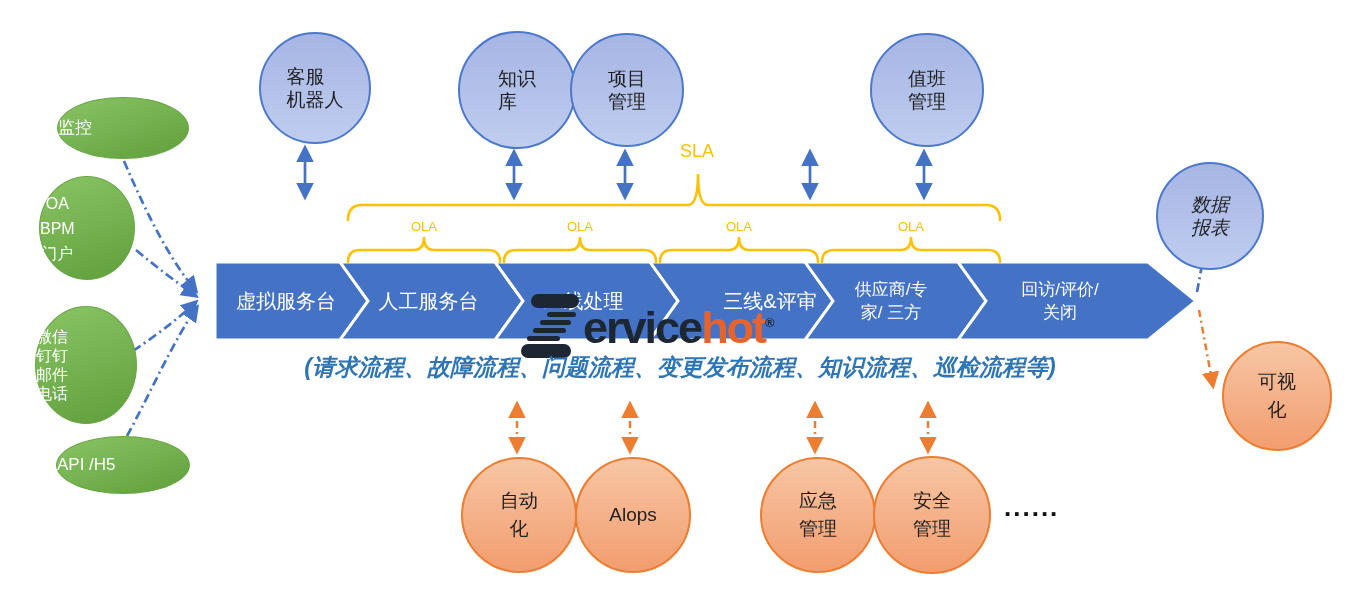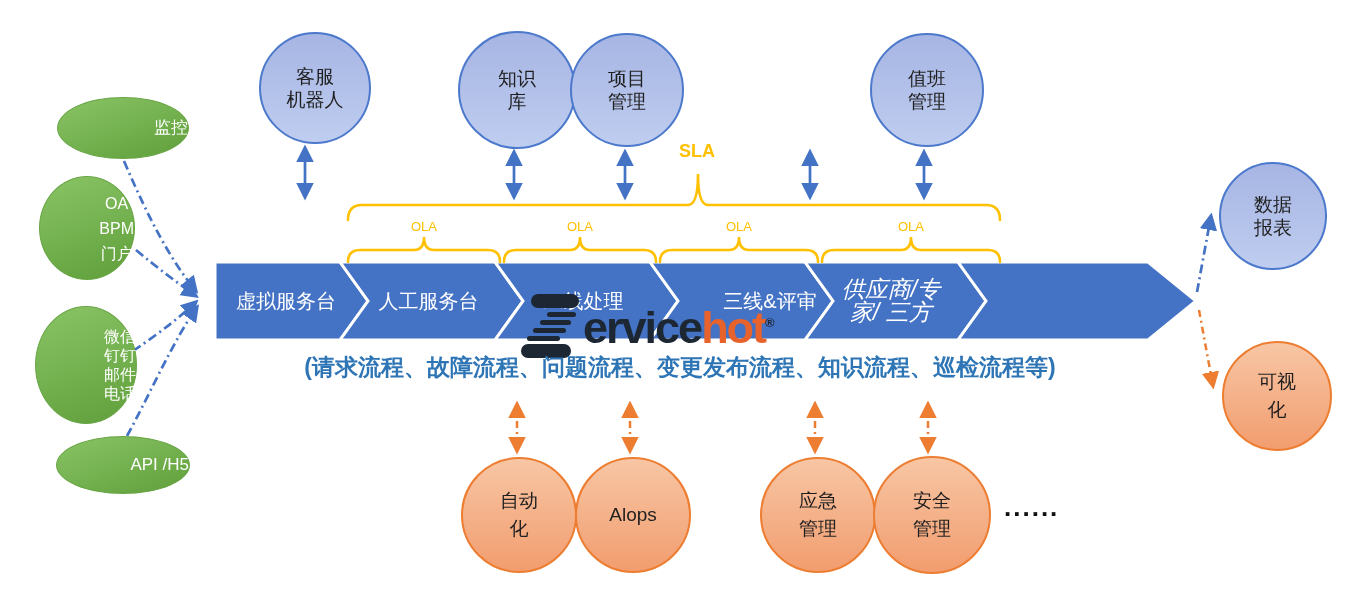--- a/index.html
+++ b/index.html
@@ -15,43 +15,43 @@
   .arrow-blue{stroke:var(--arrow-blue,#4472C4);stroke-width:2.7;fill:none;}
   .arrow-blue-dash{stroke:var(--arrow-blue,#4472C4);stroke-width:2.7;fill:none;stroke-dasharray:9 4 2 4;}
   .arrow-orange-dash{stroke:var(--accent-orange,#ED7D31);stroke-width:2.5;fill:none;stroke-dasharray:7 4 2 4;}
   .brace{stroke:var(--gold,#FFC000);stroke-width:2.6;fill:none;stroke-linecap:round;}
   .mhead-blue{fill:var(--arrow-blue,#4472C4);}
   .mhead-orange{fill:var(--accent-orange,#ED7D31);}
   
   .src{
     background:linear-gradient(160deg,#8AC465 0%,#5F9F3B 100%);
     border:1.5px solid #68A544;border-radius:50%;
-    color:#fff;display:flex;align-items:center;justify-content:flex-end;text-align:center;
+    color:#fff;display:flex;align-items:center;justify-content:flex-start;text-align:center;
     font-size:17px;line-height:20px;
   }
   .mod-blue{
     background:linear-gradient(180deg,#A6B5E3 0%,#BFCDF0 100%);
     border:2px solid var(--module-blue-border,#4C79CC);border-radius:50%;
-    color:#1f1f1f;display:flex;align-items:center;justify-content:center;text-align:center;
+    color:#1f1f1f;display:flex;align-items:center;justify-content:center;
     font-size:19px;line-height:23px;
   }
   .mod-orange{
     background:linear-gradient(180deg,#F7C6A4 0%,#F29D6F 100%);
     border:2px solid var(--accent-orange,#ED7D31);border-radius:50%;
     color:#1f1f1f;display:flex;align-items:center;justify-content:center;text-align:center;
     font-size:19px;line-height:28px;
   }
   
   .stage-label{
     color:#fff;font-size:20px;line-height:22px;height:78px;
     display:flex;align-items:center;justify-content:center;text-align:center;
   }
-  .stage-label.small{font-size:23px;line-height:23px;font-style:italic;}
-  
-  .sla{color:var(--gold,#FFC000);font-weight:bold;font-size:18px;text-align:center;}
+  .stage-label.small{font-size:17px;line-height:23px;}
+  
+  .sla{color:var(--gold,#FFC000);font-weight:normal;font-size:18px;text-align:center;}
   .ola{color:var(--gold,#FFC000);font-size:13px;text-align:center;width:60px;}
   
   .note{
     color:var(--note-blue,#2E75B6);font-weight:bold;font-size:23px;text-align:center;width:980px;
   }
   .dots{color:#111;font-weight:bold;font-size:26px;letter-spacing:2px;}
   
   .logo-text{
     font-size:45px;font-weight:800;letter-spacing:-2px;line-height:50px;
     color:var(--logo-navy,#1C2733);
@@ -150,57 +150,59 @@
   <div class="abs ola" style="left:550px;top:219px;">OLA</div>
   <div class="abs ola" style="left:709px;top:219px;">OLA</div>
   <div class="abs ola" style="left:881px;top:219px;">OLA</div>
 
   <div class="abs stage-label" style="left:356px;top:262px;width:145px;">人工服务台</div>
   <div class="abs stage-label" style="left:222px;top:262px;width:128px;">虚拟服务台</div>
   <div class="abs stage-label" style="left:516px;top:262px;width:135px;">二线处理</div>
   <div class="abs stage-label" style="left:700px;top:262px;width:140px;">三线&amp;评审</div>
   <div class="abs stage-label small pre" style="left:820px;top:262px;width:142px;">供应商/专
 家/ 三方</div>
+  <div class="abs stage-label small pre" style="left:980px;top:262px;width:160px;">回访/评价/
+关闭</div>
 
   <div class="abs" style="left:519px;top:290px;">
     <svg width="64" height="70" viewBox="0 0 64 70" style="position:absolute;left:0;top:2px;">
       <g fill="#1C2733">
         <rect x="12" y="2" width="48" height="14" rx="7"></rect>
         <rect x="28" y="20" width="29" height="5" rx="2.5"></rect>
         <rect x="21" y="28" width="31" height="5" rx="2.5"></rect>
         <rect x="14" y="36" width="33" height="5" rx="2.5"></rect>
         <rect x="8" y="44" width="33" height="5" rx="2.5"></rect>
         <rect x="2" y="52" width="50" height="14" rx="7"></rect>
       </g>
     </svg>
     <div class="logo-text" style="position:absolute;left:64px;top:8px;width:320px;">
       <span>ervice</span><span class="accent">hot</span><span class="reg">®</span>
     </div>
   </div>
 
-  <div class="abs note" style="left:190px;top:352px;">(请求流程、故障流程、问题流程、变更发布流程、知识流程、巡检流程等)</div>
+  <div class="abs note" style="left:190px;top:352px;font-style:italic;">(请求流程、故障流程、问题流程、变更发布流程、知识流程、巡检流程等)</div>
 
   <div class="abs mod-orange" style="left:461px;top:457px;width:112px;height:112px;">
       <span class="pre">自动
 化</span>
     </div>
   <div class="abs mod-orange" style="left:575px;top:457px;width:112px;height:112px;text-align:center;">
       <span class="pre">Alops</span>
     </div>
   <div class="abs mod-orange" style="left:760px;top:457px;width:112px;height:112px;">
       <span class="pre">应急
 管理</span>
     </div>
   <div class="abs mod-orange" style="left:873px;top:456px;width:114px;height:114px;">
       <span class="pre">安全
 管理</span>
     </div>
   <div class="abs dots" style="left:1004px;top:492px;">......</div>
 
-  <div class="abs mod-blue" style="left:1219px;top:162px;width:104px;height:104px;">
+  <div class="abs mod-blue" style="left:1156px;top:162px;width:104px;height:104px;font-style:italic;">
       <span class="pre">数据
 报表</span>
     </div>
   <div class="abs mod-orange" style="left:1222px;top:341px;width:106px;height:106px;">
       <span class="pre">可视
 化</span>
     </div>
 
 </div>
 

